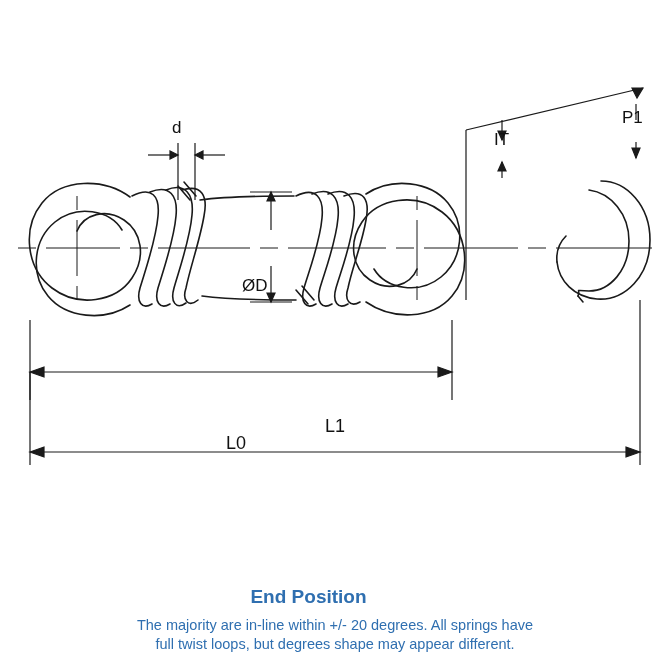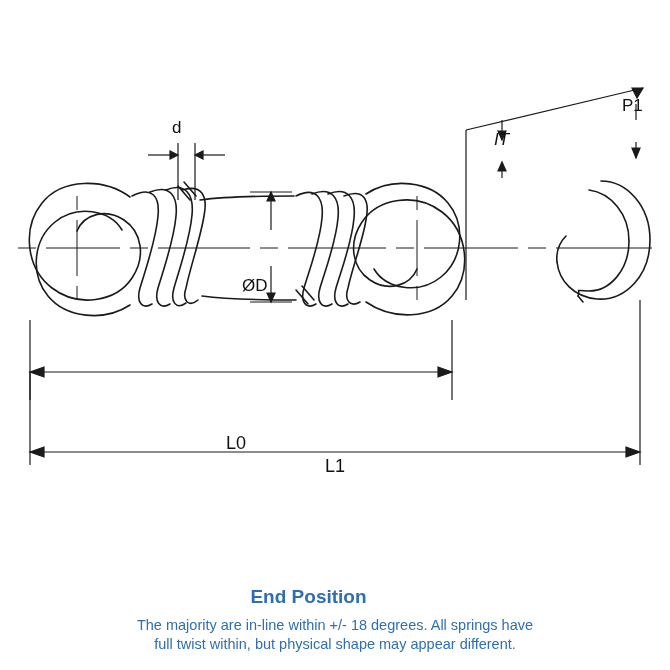--- a/index.html
+++ b/index.html
@@ -180,25 +180,25 @@
       <path d="M 30 452 L 44 447 L 44 457 Z" fill="#1a1a1a"></path>
       <path d="M 640 452 L 626 447 L 626 457 Z" fill="#1a1a1a"></path>
     </g>
 
   </svg>
 
   <div class="lbl" style="left:172px; top:118px;">d</div>
 
   <div class="lbl" style="left:242px; top:236px;margin-top:40px;">ØD</div>
 
-  <div class="lbl" style="left:494px; top:130px;font-style:italic;">IT</div>
-
-  <div class="lbl" style="left:622px; top:96px;">P1</div>
+  <div class="lbl" style="left:494px; top:130px;">IT</div>
+
+  <div class="lbl" style="left:622px; top:108px;">P1</div>
 
   <div class="lbl" style="left:226px; top:385px; font-size:18px;margin-top:48px;">L0</div>
 
-  <div class="lbl" style="left:325px; top:456px; font-size:18px;">L1</div>
+  <div class="lbl" style="left:325px; top:416px; font-size:18px;">L1</div>
 
   <div class="cap-title" style="top:586px;">End Position</div>
-  <div class="cap-body" style="top:616px;">The majority are in-line within +/- 18 degrees. All springs have</div>
-  <div class="cap-body" style="top:635px;">full twist within, but physical shape may appear different.</div>
+  <div class="cap-body" style="top:616px;">The majority are in-line within +/- 20 degrees. All springs have</div>
+  <div class="cap-body" style="top:635px;">full twist loops, but degrees shape may appear different.</div>
 
 </div>
 
 </body></html>

